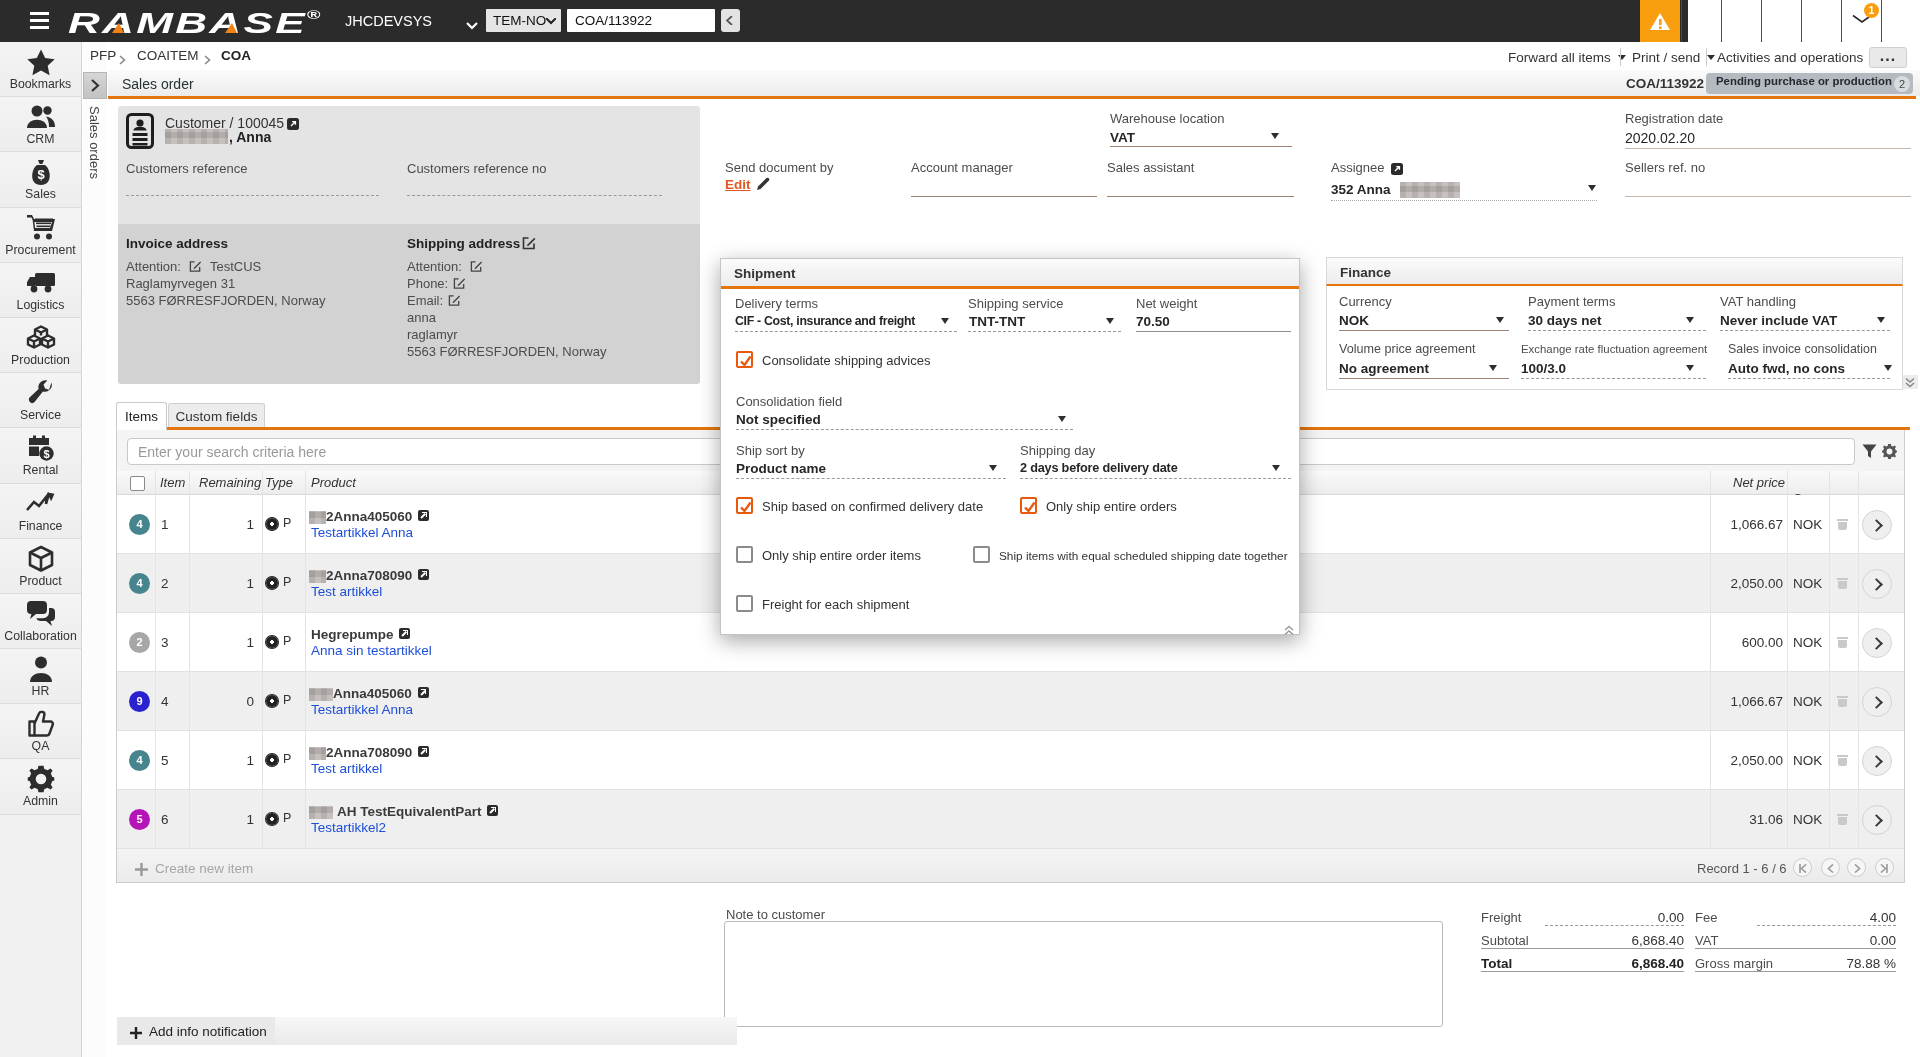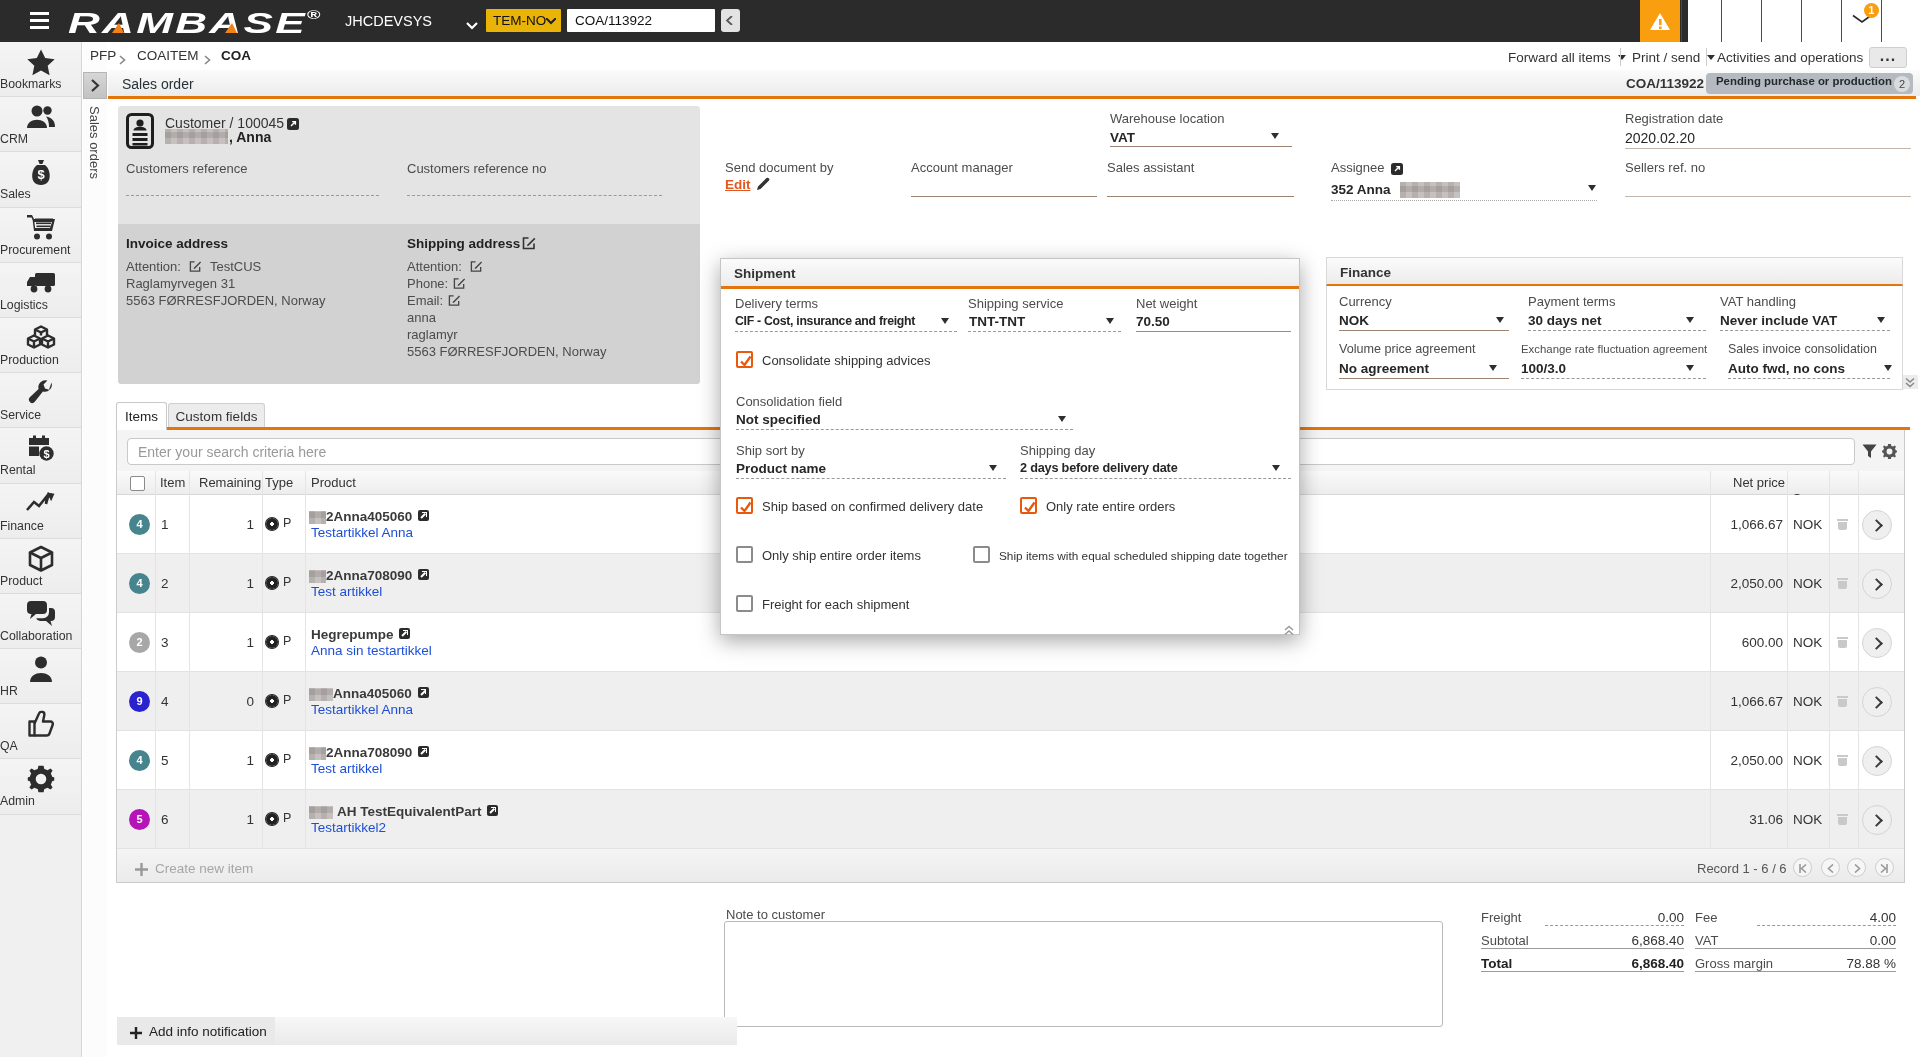--- a/index.html
+++ b/index.html
@@ -12,21 +12,21 @@
 .dotl{border-bottom:1px dotted #aaa;}
 .soll{border-bottom:1px solid #9b8273;}
 .grayl{border-bottom:1px solid #c3b6ad;}
 
 .topbar{position:absolute;left:0;top:0;width:1688px;height:42px;background:#2b2b2b;}
 .icell{position:absolute;top:0;height:42px;width:40px;border-left:1px solid #4a4a4a;display:flex;align-items:center;justify-content:center;}
 
 .sidebar{position:absolute;left:0;top:42px;width:82px;height:1015px;background:#f0f0f0;border-right:1px solid #d5d5d5;}
 .sitem{position:relative;width:100%;height:55.2px;border-bottom:1px solid #dcdcdc;text-align:center;background:linear-gradient(#f4f4f4,#ededed);}
 .sitem svg{position:absolute;left:50%;top:20px;transform:translate(-50%,-50%);}
-.sitem .t{position:absolute;top:35px;width:100%;text-align:left;font-size:12.3px;color:#333;}
+.sitem .t{position:absolute;top:35px;width:100%;text-align:center;font-size:12.3px;color:#333;}
 
 .pill{position:absolute;background:#b5bac1;border-radius:4px;color:#24292e;font-weight:700;font-size:11.4px;white-space:nowrap;}
 
 .phead{position:absolute;height:29px;background:linear-gradient(#fbfbfb,#ececec);border:1px solid #d8d8d8;border-bottom:2px solid #e4750c;font-size:13.5px;font-weight:700;color:#333;padding:7px 0 0 13px;}
 .cb{position:absolute;width:17px;height:17px;border:2px solid #8b8b8b;border-radius:2px;background:#fff;}
 .cb.on{border-color:#e8590e;}
 .cb.on svg{position:absolute;left:1px;top:1px;}
 .cblbl{position:absolute;font-size:13px;color:#333;white-space:nowrap;}
 
 .hcell{position:absolute;top:0;height:24px;font-size:13px;color:#333;}
@@ -55,21 +55,21 @@
 
 <div class="topbar">
   <div class="abs" style="left:30px;top:12px;width:19px;height:3px;background:#fff;box-shadow:0 7px 0 #fff,0 14px 0 #fff;"></div>
   <div class="abs" style="left:68px;top:7px;font-style:italic;font-weight:700;font-size:29px;color:#fff;letter-spacing:1.5px;transform:scaleX(1.52);transform-origin:left;">RAMBASE<span style="font-size:12px;vertical-align:14px;letter-spacing:0;">®</span></div>
   <div class="abs" style="left:112px;top:23px;width:0;height:0;border-left:7px solid transparent;border-right:5px solid transparent;border-bottom:10px solid #f08218;"></div>
   <div class="abs" style="left:225px;top:23px;width:0;height:0;border-left:7px solid transparent;border-right:5px solid transparent;border-bottom:10px solid #f08218;"></div>
   <div class="abs" style="left:345px;top:13px;color:#fff;font-size:14.5px;">JHCDEVSYS</div>
   <div class="abs" style="left:466px;top:16px;"><svg width="12" height="8">
           <path d="M1 1 L6 6 L11 1" stroke="#fff" stroke-width="2.2" fill="none"></path>
         </svg></div>
-  <div class="abs" style="left:486px;top:9px;width:75px;height:23px;background:#eab308;border-radius:1px;padding-left:32px;">
+  <div class="abs" style="left:486px;top:9px;width:75px;height:23px;background:#e5e5e5;border-radius:1px;padding-left:32px;">
         <span style="position:absolute;left:7px;top:4px;font-size:13.5px;color:#111;">TEM-NO</span>
         <svg width="10" height="7" style="position:absolute;right:5px;top:9px;">
           <path d="M0 0 L5 5 L10 0" stroke="#222" stroke-width="2" fill="none"></path>
         </svg>
       </div>
   <div class="abs" style="left:567px;top:9px;width:148px;height:23px;background:#fff;border-radius:1px;">
         <span style="position:absolute;left:8px;top:4px;font-size:13.5px;color:#111;">COA/113922</span>
       </div>
   <div class="abs" style="left:721px;top:9px;width:19px;height:23px;background:#e3e3e3;border-radius:3px;"><svg width="7" height="9" style="margin:7px 0 0 5px;">
           <path d="M6 0 L1 4.5 L6 9" stroke="#555" stroke-width="1.8" fill="none"></path>
@@ -399,21 +399,21 @@
 <div class="abs" style="left:168px;top:403px;width:97px;height:24px;background:#ececec;border:1px solid #cfcfcf;border-bottom:none;border-radius:3px 3px 0 0;font-size:13.5px;color:#333;text-align:center;padding-top:5px;">Custom fields</div>
 
 <div class="abs" style="left:116px;top:430px;width:1789px;height:453px;background:#f4f4f4;border:1px solid #ccc;border-top:none;"></div>
 <div class="abs" style="left:127px;top:438px;width:1728px;height:27px;background:#fff;border:1px solid #c9c9c9;border-radius:4px;font-size:14px;color:#999;padding:5px 10px 0 10px;">Enter your search criteria here</div>
 <div class="abs" style="left:1862px;top:444px;"><svg width="15" height="15" viewBox="0 0 15 15">
           <path d="M0.5 0.5 L14.5 0.5 L9 7.5 L9 14 L6 12 L6 7.5 Z" fill="#444"></path>
         </svg></div>
 <div class="abs" style="left:1882px;top:444px;"><svg width="15" height="15" viewBox="0 0 27 27">
           <path d="M13.5 0 L16 0 L16.8 3.4 a10.4 10.4 0 0 1 3.2 1.3 L23 2.9 L25.1 5 L23.3 8 a10.4 10.4 0 0 1 1.3 3.2 L27 12 L27 15 L24.6 15.8 a10.4 10.4 0 0 1-1.3 3.2 L25.1 22 L23 24.1 L20 22.3 a10.4 10.4 0 0 1-3.2 1.3 L16 27 L13.5 27 L11 27 L10.2 23.6 a10.4 10.4 0 0 1-3.2-1.3 L4 24.1 L1.9 22 L3.7 19 a10.4 10.4 0 0 1-1.3-3.2 L0 15 L0 12 L2.4 11.2 a10.4 10.4 0 0 1 1.3-3.2 L1.9 5 L4 2.9 L7 4.7 a10.4 10.4 0 0 1 3.2-1.3 L11 0 Z M13.5 8.2 a5.3 5.3 0 1 0 0 10.6 a5.3 5.3 0 0 0 0-10.6 Z" fill="#555"></path>
         </svg></div>
-<div id="thead" class="abs" style="left:117px;top:471px;width:1787px;height:24px;background:linear-gradient(#fafafa,#ededed);border-bottom:1px solid #d8d8d8;">
+<div id="thead" class="abs" style="left:117px;top:471px;width:1787px;height:24px;background:linear-gradient(#fafafa,#ededed);border-bottom:1px solid #d8d8d8;font-style:italic;">
   <div class="abs" style="left:13px;top:5px;width:15px;height:15px;border:1.5px solid #8a8a8a;border-radius:2px;background:#fff;"></div>
   <div class="hcell" style="left:43px;top:4px;">Item</div>
   <div class="hcell" style="left:82px;top:4px;">Remaining</div>
   <div class="hcell" style="left:148px;top:4px;">Type</div>
   <div class="hcell" style="left:194px;top:4px;">Product</div>
   <div class="hcell" style="left:1616px;top:4px;">Net price</div>
   <div class="hcell" style="left:1675px;top:20px;">Cur</div>
 </div>
 <div id="rows">
 <div class="row abs" style="left:117px;top:495px;width:1787px;height:59px;background:#fff;">
@@ -586,21 +586,21 @@
         <svg width="13" height="13">
           <path d="M2 7.5 L5.5 11 L11.5 2.5" stroke="#e8590e" stroke-width="2.4" fill="none"></path>
         </svg>
       </div>
 <div class="cblbl" style="left:41px;top:240px;">Ship based on confirmed delivery date</div>
 <div class="cb on" style="left:299px;top:238px;">
         <svg width="13" height="13">
           <path d="M2 7.5 L5.5 11 L11.5 2.5" stroke="#e8590e" stroke-width="2.4" fill="none"></path>
         </svg>
       </div>
-<div class="cblbl" style="left:325px;top:240px;">Only rate entire orders</div>
+<div class="cblbl" style="left:325px;top:240px;">Only ship entire orders</div>
 <div class="cb" style="left:15px;top:287px;"></div>
 <div class="cblbl" style="left:41px;top:289px;">Only ship entire order items</div>
 <div class="cb" style="left:252px;top:287px;"></div>
 <div class="cblbl" style="left:278px;top:290px;font-size:11.8px;">Ship items with equal scheduled shipping date together</div>
 <div class="cb" style="left:15px;top:336px;"></div>
 <div class="cblbl" style="left:41px;top:338px;">Freight for each shipment</div>
 <div class="abs" style="left:562px;top:364px;"><svg width="12" height="12">
           <path d="M2 5 L6 1.5 L10 5 M2 9.5 L6 6 L10 9.5" stroke="#999" stroke-width="1.5" fill="none"></path>
         </svg></div>
 </div>

